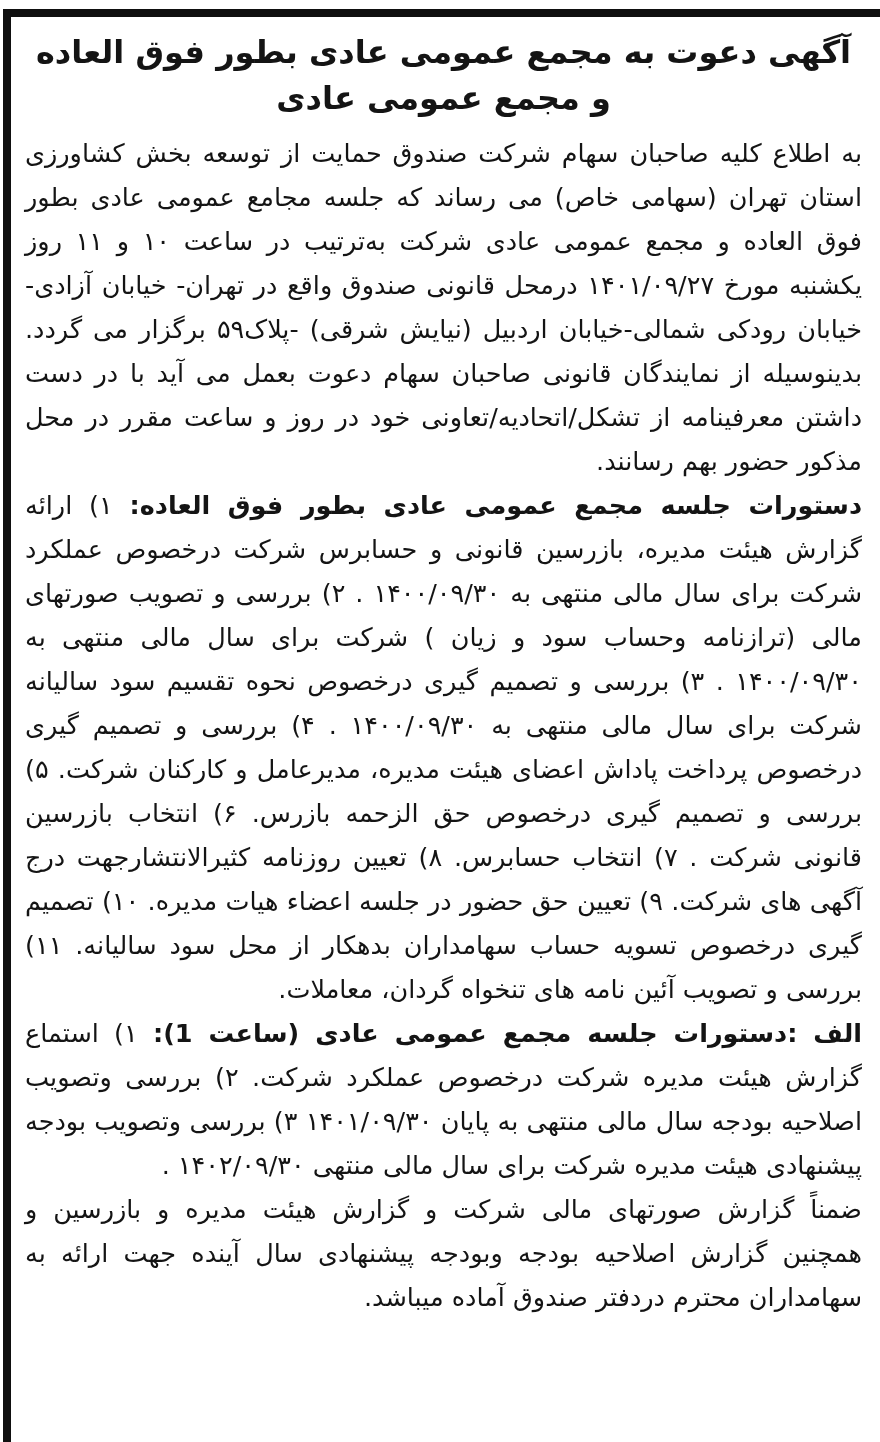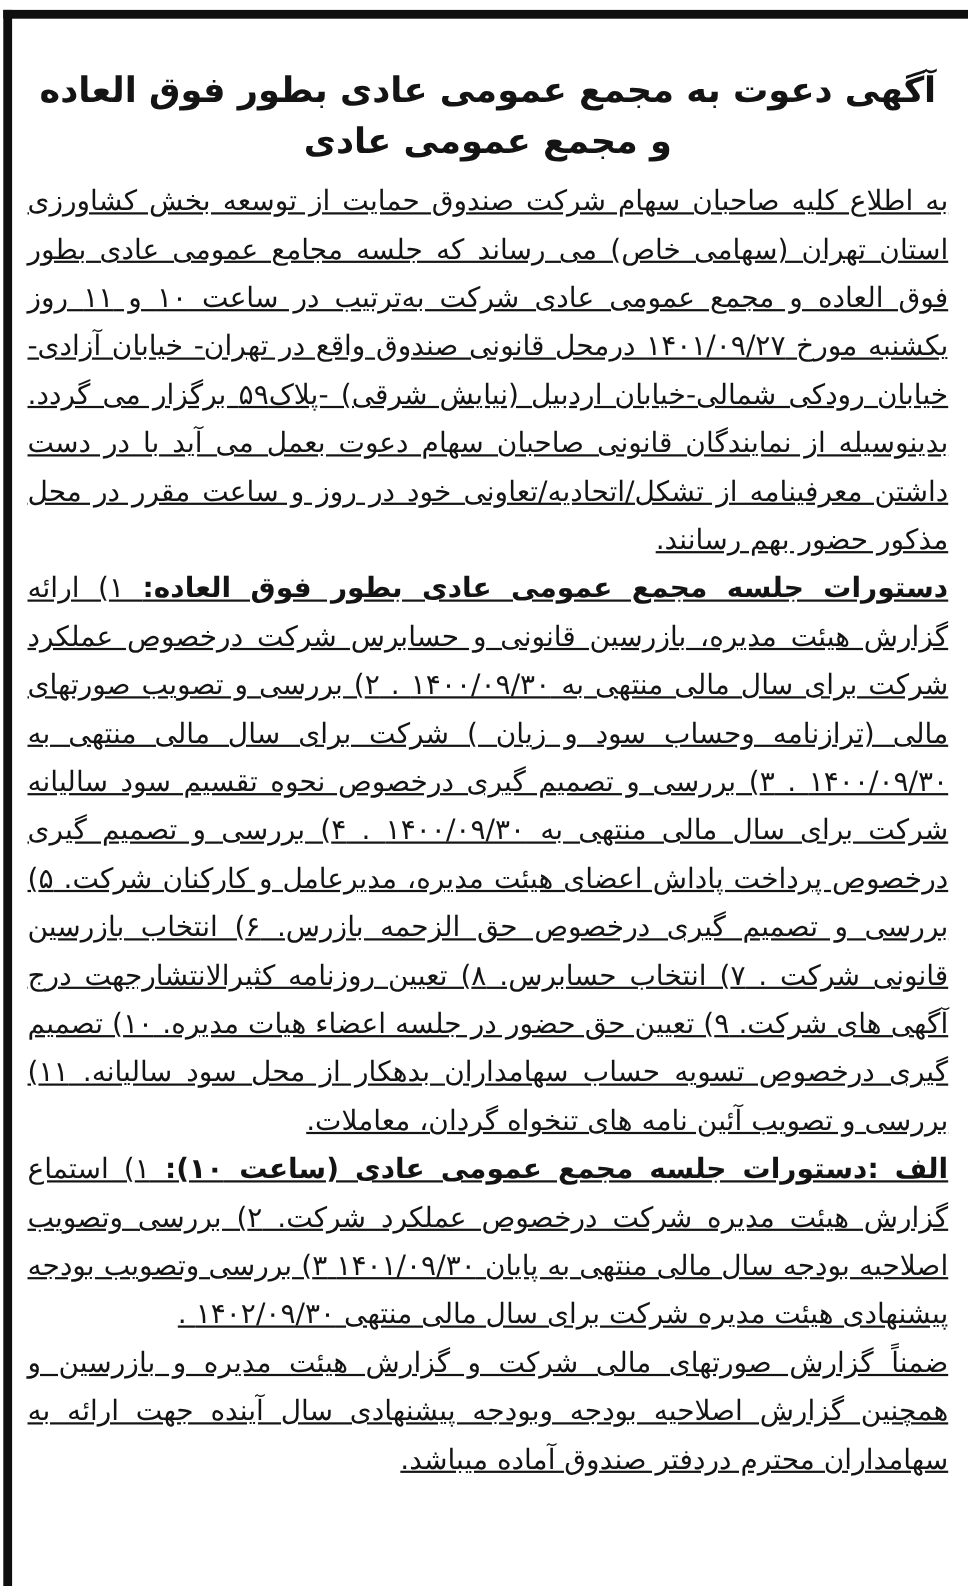--- a/index.html
+++ b/index.html
@@ -24,44 +24,43 @@
     color: #141414;
     font-family: "DejaVu Sans", sans-serif;
   }
   .header {
     text-align: center;
     font-weight: bold;
     font-size: 32px;
     line-height: 46px;
     padding: 4px 6px 10px 6px;
   }
-  .header div { white-space: normal; margin-top: 30px; }
+  .header div { white-space: normal; }
   .bodytext p {
     margin: 0;
     font-size: 25.5px;
     line-height: 44px;
     text-align: justify;
     text-justify: inter-word;
-    text-decoration: underline;
   }
   .bodytext b.lead {
     font-weight: bold;
   }
 </style>
 </head>
 <body>
 
 <div class="frame">
   <div class="header">
     <div>آگهی دعوت به مجمع عمومی عادی بطور فوق العاده و مجمع عمومی عادی</div>
   </div>
 
   <div class="bodytext">
     <p><span>به اطلاع کلیه صاحبان سهام شرکت صندوق حمایت از توسعه بخش کشاورزی استان تهران  (سهامی خاص) می رساند که جلسه مجامع عمومی عادی بطور فوق العاده و مجمع عمومی عادی شرکت به‌ترتیب در ساعت ۱۰ و ۱۱ روز یکشنبه مورخ ۱۴۰۱/۰۹/۲۷ درمحل قانونی صندوق واقع در تهران- خیابان آزادی- خیابان رودکی شمالی-خیابان اردبیل (نیایش شرقی) -پلاک۵۹ برگزار می گردد. بدینوسیله از نمایندگان قانونی صاحبان سهام دعوت بعمل می آید با در دست داشتن معرفینامه از تشکل/اتحادیه/تعاونی خود در روز و ساعت مقرر در محل مذکور حضور بهم رسانند.</span></p>
 
     <p><b class="lead">دستورات جلسه مجمع عمومی عادی بطور فوق العاده:</b><span> ۱) ارائه گزارش هیئت  مدیره، بازرسین قانونی و حسابرس شرکت درخصوص عملکرد شرکت برای سال مالی منتهی به ۱۴۰۰/۰۹/۳۰ . ۲) بررسی و تصویب صورتهای مالی (ترازنامه وحساب سود و زیان ) شرکت برای سال مالی منتهی به ۱۴۰۰/۰۹/۳۰ . ۳) بررسی و تصمیم گیری درخصوص نحوه تقسیم سود سالیانه شرکت برای سال مالی منتهی به ۱۴۰۰/۰۹/۳۰ . ۴) بررسی و تصمیم گیری درخصوص پرداخت پاداش اعضای هیئت مدیره، مدیرعامل و کارکنان شرکت.  ۵) بررسی و تصمیم گیری درخصوص حق الزحمه بازرس. ۶) انتخاب بازرسین قانونی شرکت . ۷) انتخاب حسابرس. ۸) تعیین روزنامه کثیرالانتشارجهت درج آگهی های شرکت. ۹) تعیین حق حضور در جلسه اعضاء هیات مدیره. ۱۰) تصمیم گیری درخصوص تسویه حساب سهامداران بدهکار از محل سود سالیانه.  ۱۱) بررسی و تصویب آئین نامه های تنخواه گردان، معاملات.</span></p>
 
-    <p><b class="lead">الف :دستورات جلسه مجمع عمومی عادی (ساعت ۱۰):</b><span> ۱) استماع گزارش هیئت مدیره شرکت درخصوص عملکرد شرکت. ۲) بررسی وتصویب اصلاحیه بودجه سال مالی منتهی به پایان ۱۴۰۱/۰۹/۳۰   ۳) بررسی وتصویب بودجه پیشنهادی هیئت مدیره شرکت برای سال مالی منتهی ۱۴۰۲/۰۹/۳۰ .</span></p>
+    <p><b class="lead">الف :دستورات جلسه مجمع عمومی عادی (ساعت 1):</b><span> ۱) استماع گزارش هیئت مدیره شرکت درخصوص عملکرد شرکت. ۲) بررسی وتصویب اصلاحیه بودجه سال مالی منتهی به پایان ۱۴۰۱/۰۹/۳۰   ۳) بررسی وتصویب بودجه پیشنهادی هیئت مدیره شرکت برای سال مالی منتهی ۱۴۰۲/۰۹/۳۰ .</span></p>
 
     <p><span>ضمناً گزارش صورتهای مالی شرکت و گزارش هیئت مدیره و بازرسین و همچنین گزارش اصلاحیه بودجه وبودجه پیشنهادی سال آینده جهت ارائه به سهامداران محترم دردفتر صندوق آماده میباشد.</span></p>
   </div>
 
 </div>
 
 </body></html>

